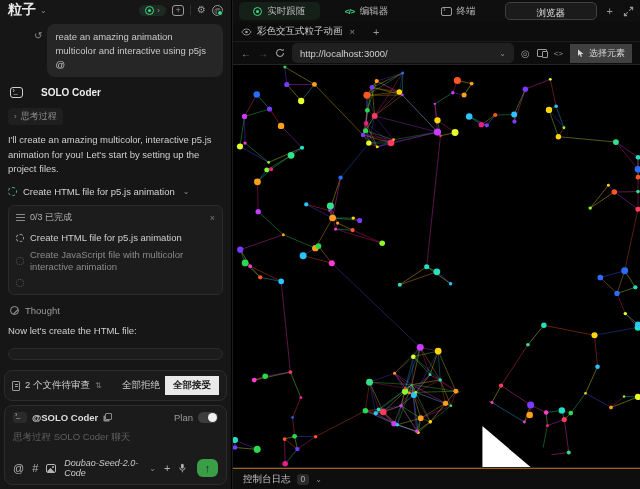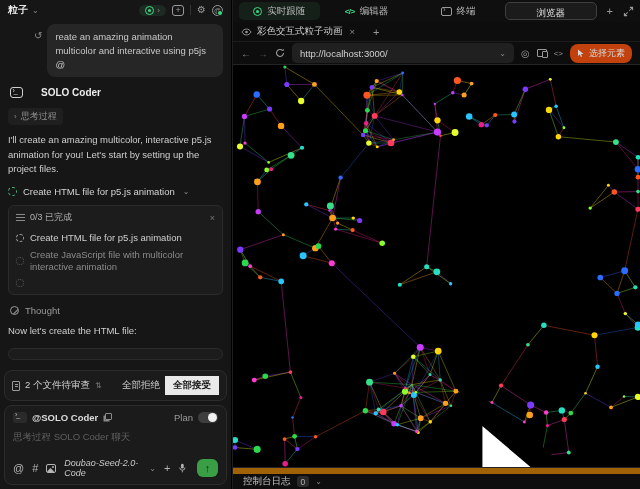--- a/index.html
+++ b/index.html
@@ -3,21 +3,21 @@
 <meta charset="utf-8">
 <style>
   * { margin:0; padding:0; box-sizing:border-box; }
   html,body { width:640px; height:489px; overflow:hidden; background:#000; }
   body { font-family:"Liberation Sans","DejaVu Sans",sans-serif; color:#d6d6d6; font-size:9.5px; }
   .app { display:flex; width:640px; height:489px; }
 
   
   .left { width:232px; min-width:232px; background:#161616; display:flex; flex-direction:column; border-right:1px solid #000; }
   .lp-header { height:20px; display:flex; align-items:center; padding:0 8px; gap:4px; }
-  .lp-title { font-weight:bold; color:#e8e8e8; font-size:10px; }
+  .lp-title { font-weight:bold; color:#e8e8e8; font-size:14px; }
   .chev { color:#8a8a8a; font-size:8px; }
   .lp-header-right { margin-left:auto; display:flex; align-items:center; gap:6px; }
   .pill-solo { background:#1d2a21; border-radius:8px; padding:1px 6px; display:flex; align-items:center; gap:3px; }
   .dot-icon { width:9px; height:9px; border:1.5px solid #3ddc84; border-radius:50%; position:relative; }
   .dot-icon::after { content:""; position:absolute; inset:2px; background:#3ddc84; border-radius:50%; }
   .ic { color:#9a9a9a; font-size:10px; line-height:1; }
   .vdiv { width:1px; height:10px; background:#333; }
   .avatar { width:11px; height:11px; border:1.2px solid #9a9a9a; border-radius:50%; position:relative; font-size:7px; color:#9a9a9a; display:flex; align-items:center; justify-content:center; }
   .avatar::after { content:""; position:absolute; right:-1px; bottom:-1px; width:4px; height:4px; background:#3ddc84; border-radius:50%; border:1px solid #161616; }
   .bubble-plus { width:12px; height:11px; border:1.2px solid #9a9a9a; border-radius:3px; color:#9a9a9a; font-size:9px; display:flex; align-items:center; justify-content:center; line-height:1; }
@@ -103,27 +103,27 @@
   .page-tab .x { color:#8a8a8a; margin-left:2px; }
 
   .rp-urlbar { height:22px; display:flex; align-items:center; padding:0 8px; gap:7px; }
   .nav-ic { color:#9a9a9a; font-size:10px; }
   .nav-ic.fwd { color:#5a5a5a; }
   .url-pill { flex:1; background:#202020; border-radius:5px; height:20px; display:flex; align-items:center; padding:0 8px; color:#d0d0d0; gap:4px; }
   .url-pill .chev { margin-left:auto; }
   .small-ic { color:#9a9a9a; font-size:10px; }
   .dev-ic { width:10px; height:8px; border:1px solid #9a9a9a; border-radius:1px; position:relative; }
   .dev-ic::after { content:""; position:absolute; right:-2px; bottom:-2px; width:4px; height:5px; background:#0d0d0d; border:1px solid #9a9a9a; border-radius:1px; }
-  .sel-btn { background:#c2410c; border-radius:8px; padding:3px 7px; display:flex; align-items:center; gap:4px; color:#d8d8d8; font-size:9px; }
+  .sel-btn { background:#404040; border-radius:0; padding:3px 7px; display:flex; align-items:center; gap:4px; color:#d8d8d8; font-size:9px; }
 
   .rp-preview { flex:1; position:relative; background:#000; border:1px solid #242424; border-left:none; border-right:none; overflow:hidden; }
   .rp-preview svg { width:100%; height:100%; display:block; }
   .cursor { position:absolute; pointer-events:none; }
 
-  .rp-console { height:21px; display:flex; align-items:center; gap:6px; padding:0 10px; background:#0e0e0e; border-top:6px solid #a16207; color:#c5c5c5; }
+  .rp-console { height:21px; display:flex; align-items:center; gap:6px; padding:0 10px; background:#0e0e0e; border-top:1px solid #a16207; color:#c5c5c5; }
   .count-badge { background:#2a2a2a; border-radius:3px; padding:0.5px 4px; color:#b0b0b0; font-size:8.5px; }
 </style>
 </head>
 <body>
 
 <div class="app">
 
   <aside class="left">
     <div class="lp-header">
       <span class="lp-title">粒子</span>

